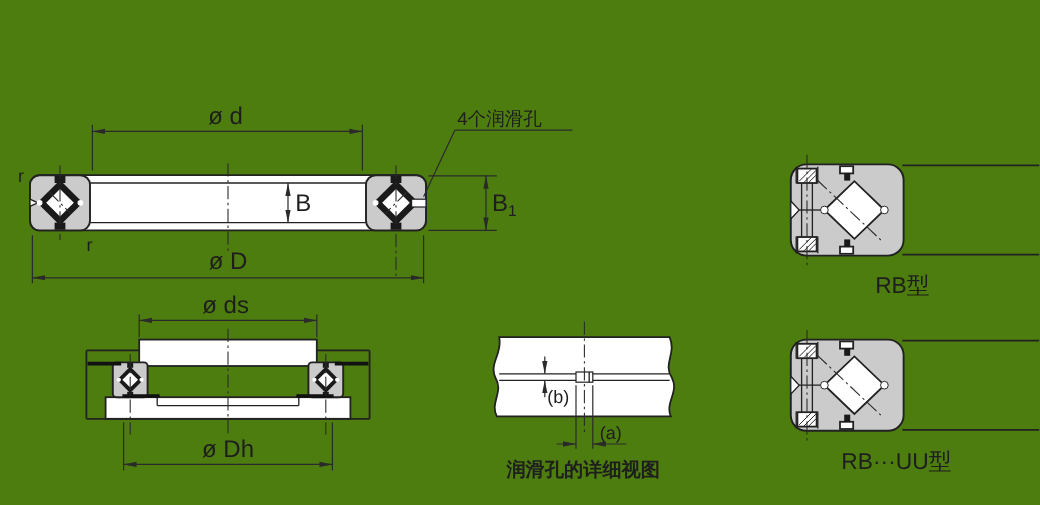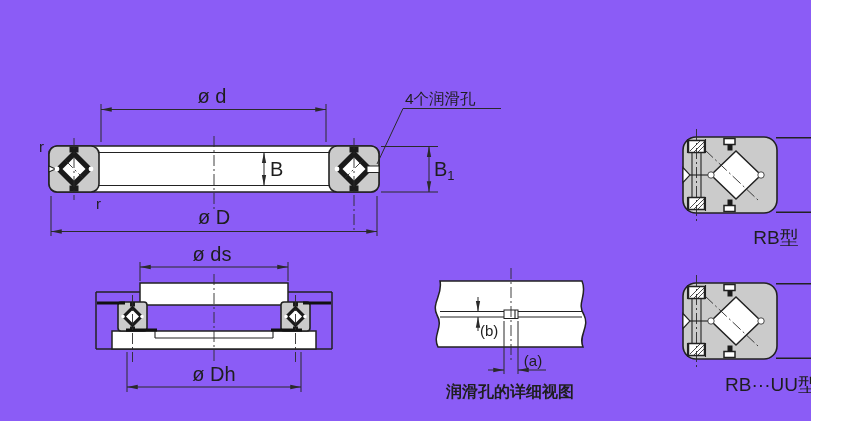--- a/index.html
+++ b/index.html
@@ -1,17 +1,17 @@
 <!DOCTYPE html>
 <html><head>
 <meta charset="utf-8">
 <style>
   html,body{margin:0;padding:0;background:#ffffff;}
-  .stage{position:relative;width:787px;height:421px;background:#8b5cf6;overflow:hidden;
-         font-family:"Liberation Sans", sans-serif;padding-left:24px;}
+  .stage{position:relative;width:867px;height:421px;background:#4d7c0f;overflow:hidden;
+         font-family:"Liberation Sans", sans-serif;}
   svg{display:block;}
   .ln   {fill:none;stroke:#222222;stroke-width:1.5;}
   .lnth {fill:none;stroke:#222222;stroke-width:1.1;}
   .thick{fill:none;stroke:#111111;stroke-width:3;}
   .dim  {fill:none;stroke:#2a2a2a;stroke-width:1;}
   .cl   {fill:none;stroke:#2a2a2a;stroke-width:0.9;stroke-dasharray:11 3 2 3;}
   .grayfill{fill:#cbcbcb;stroke:#222222;stroke-width:1.6;}
   .whitefill{fill:#ffffff;stroke:#222222;stroke-width:1.5;}
   .blackfill{fill:#1a1a1a;stroke:none;}
   .whitedot{fill:#ffffff;stroke:#222222;stroke-width:0.8;}

